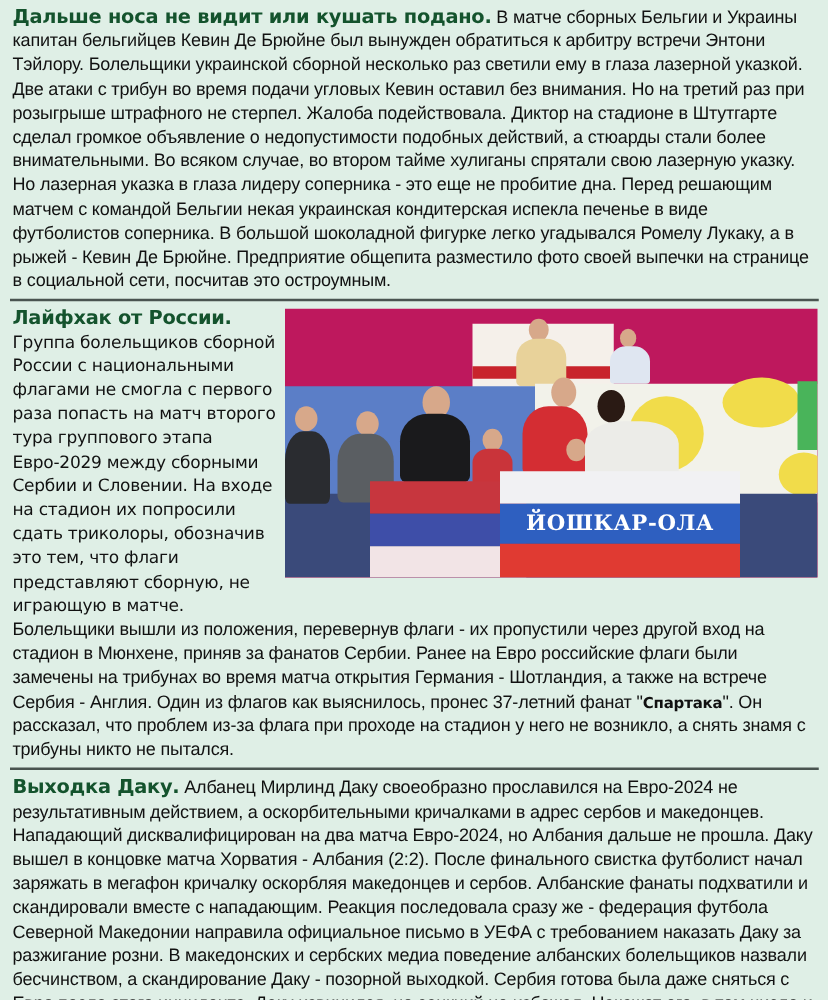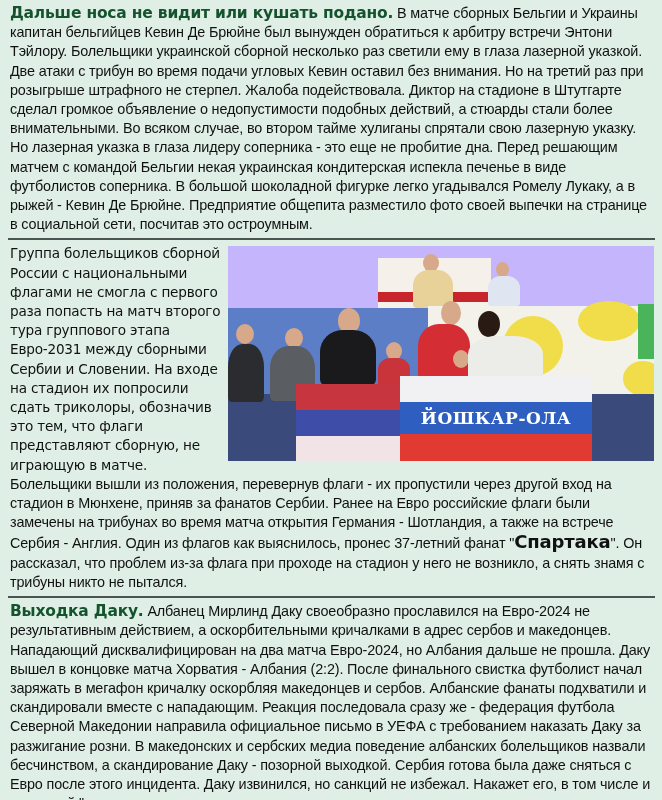--- a/index.html
+++ b/index.html
@@ -6,27 +6,27 @@
   body {
     width:662px; height:800px; overflow:hidden;
     background:#dfefe6;
     font-family:"Liberation Sans", "DejaVu Sans", sans-serif;
     color:#111;
   }
   .page { padding:4px 9px 0 10px; }
   .article { font-size:14.4px; line-height:19.2px; letter-spacing:-0.15px; }
   .headline { font-family:"DejaVu Sans", sans-serif; font-weight:bold; color:#14532d; font-size:15.5px; letter-spacing:-0.2px; }
   .divider { height:0; border-top:2px solid #4a5450; margin:4px 0 4px -2px; width:647px; }
-  .b { font-weight:bold; font-family:"DejaVu Sans", sans-serif; font-size:18px;text-align:right; }
+  .b { font-weight:bold; font-family:"DejaVu Sans", sans-serif; font-size:12px;text-align:right; }
   .sec2 { position:relative; }
   .sec2-left { width:214px; font-family:"DejaVu Sans", sans-serif; font-size:13.6px; line-height:19.2px; letter-spacing:-0.2px; }
   .sec2-left .headline { font-size:15.5px; }
   .photo {
     position:absolute; left:218px; top:2px; width:426px; height:215px;
-    background:#c4b5fd; overflow:hidden;
+    background:#be185d; overflow:hidden;
   }
   .photo .wall-blue { position:absolute; left:0; top:62px; width:200px; height:90px; background:#5b7ec7; }
   .photo .wall-white { position:absolute; left:200px; top:60px; width:226px; height:95px; background:#f2f2ea; }
   .photo .dot1 { position:absolute; left:275px; top:70px; width:60px; height:60px; border-radius:50%; background:#f1dc4a; }
   .photo .dot2 { position:absolute; left:350px; top:55px; width:62px; height:40px; border-radius:50%; background:#f1dc4a; }
   .photo .dot3 { position:absolute; left:395px; top:115px; width:40px; height:35px; border-radius:50%; background:#f1dc4a; }
   .photo .green { position:absolute; left:410px; top:58px; width:16px; height:55px; background:#49b45a; }
   .photo .lower { position:absolute; left:0; top:148px; width:426px; height:67px; background:#3a4a7a; }
   .photo .eng-flag { position:absolute; left:150px; top:12px; width:113px; height:52px; background:#f5f0ea; }
   .photo .eng-flag:after { content:""; position:absolute; left:0; top:34px; width:113px; height:10px; background:#c8242c; }
@@ -48,21 +48,22 @@
 <div class="page">
 
   <div class="article">
     <span class="headline">Дальше носа не видит или кушать подано.</span><span> В матче сборных Бельгии и Украины капитан бельгийцев Кевин Де Брюйне был вынужден обратиться к арбитру встречи Энтони Тэйлору. Болельщики украинской сборной несколько раз светили ему в глаза лазерной указкой. Две атаки с трибун во время подачи угловых Кевин оставил без внимания. Но на третий раз при розыгрыше штрафного не стерпел. Жалоба подействовала. Диктор на стадионе в Штутгарте сделал громкое объявление о недопустимости подобных действий, а стюарды стали более внимательными. Во всяком случае, во втором тайме хулиганы спрятали свою лазерную указку. Но лазерная указка в глаза лидеру соперника - это еще не пробитие дна. Перед решающим матчем с командой Бельгии некая украинская кондитерская испекла печенье в виде футболистов соперника. В большой шоколадной фигурке легко угадывался Ромелу Лукаку, а в рыжей - Кевин Де Брюйне. Предприятие общепита разместило фото своей выпечки на странице в социальной сети, посчитав это остроумным.</span>
   </div>
 
   <div class="divider"></div>
 
   <div class="sec2">
     <div class="sec2-left">
-      <div>Группа болельщиков сборной России с национальными флагами не смогла с первого раза попасть на матч второго тура группового этапа Евро-2031 между сборными Сербии и Словении. На входе на стадион их попросили сдать триколоры, обозначив это тем, что флаги представляют сборную, не играющую в матче.</div>
+      <div class="headline">Лайфхак от России.</div>
+      <div>Группа болельщиков сборной России с национальными флагами не смогла с первого раза попасть на матч второго тура группового этапа Евро-2029 между сборными Сербии и Словении. На входе на стадион их попросили сдать триколоры, обозначив это тем, что флаги представляют сборную, не играющую в матче.</div>
     </div>
 
     <div class="photo">
       <div class="eng-flag"></div>
       <div class="head" style="left:195px;top:8px;width:16px;height:18px;"></div>
       <div class="person" style="left:185px;top:24px;width:40px;height:38px;background:#e8d29a;"></div>
       <div class="head" style="left:268px;top:16px;width:13px;height:15px;"></div>
       <div class="person" style="left:260px;top:30px;width:32px;height:30px;background:#dfe6f1;"></div>
       <div class="wall-blue"></div>
       <div class="wall-white"></div>

